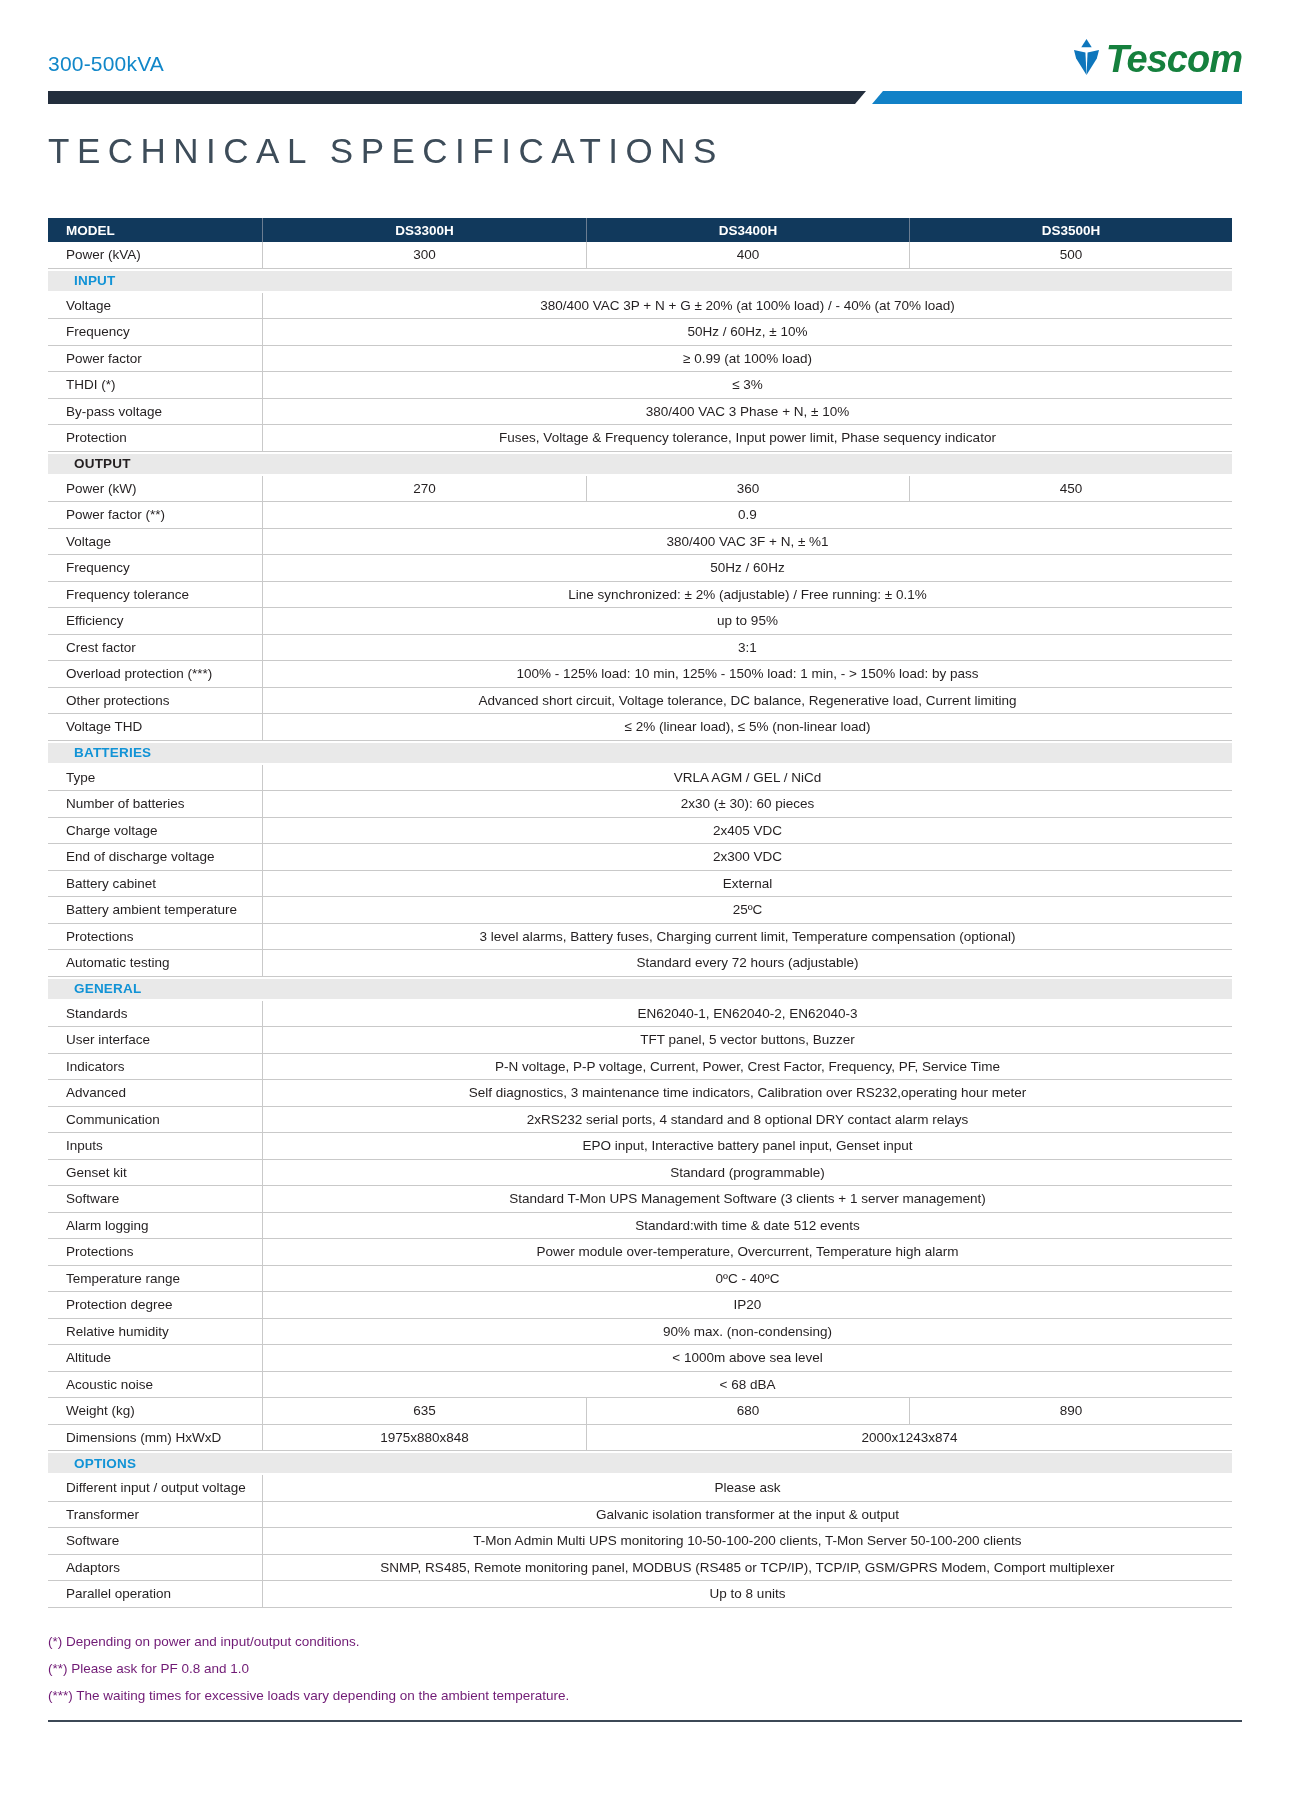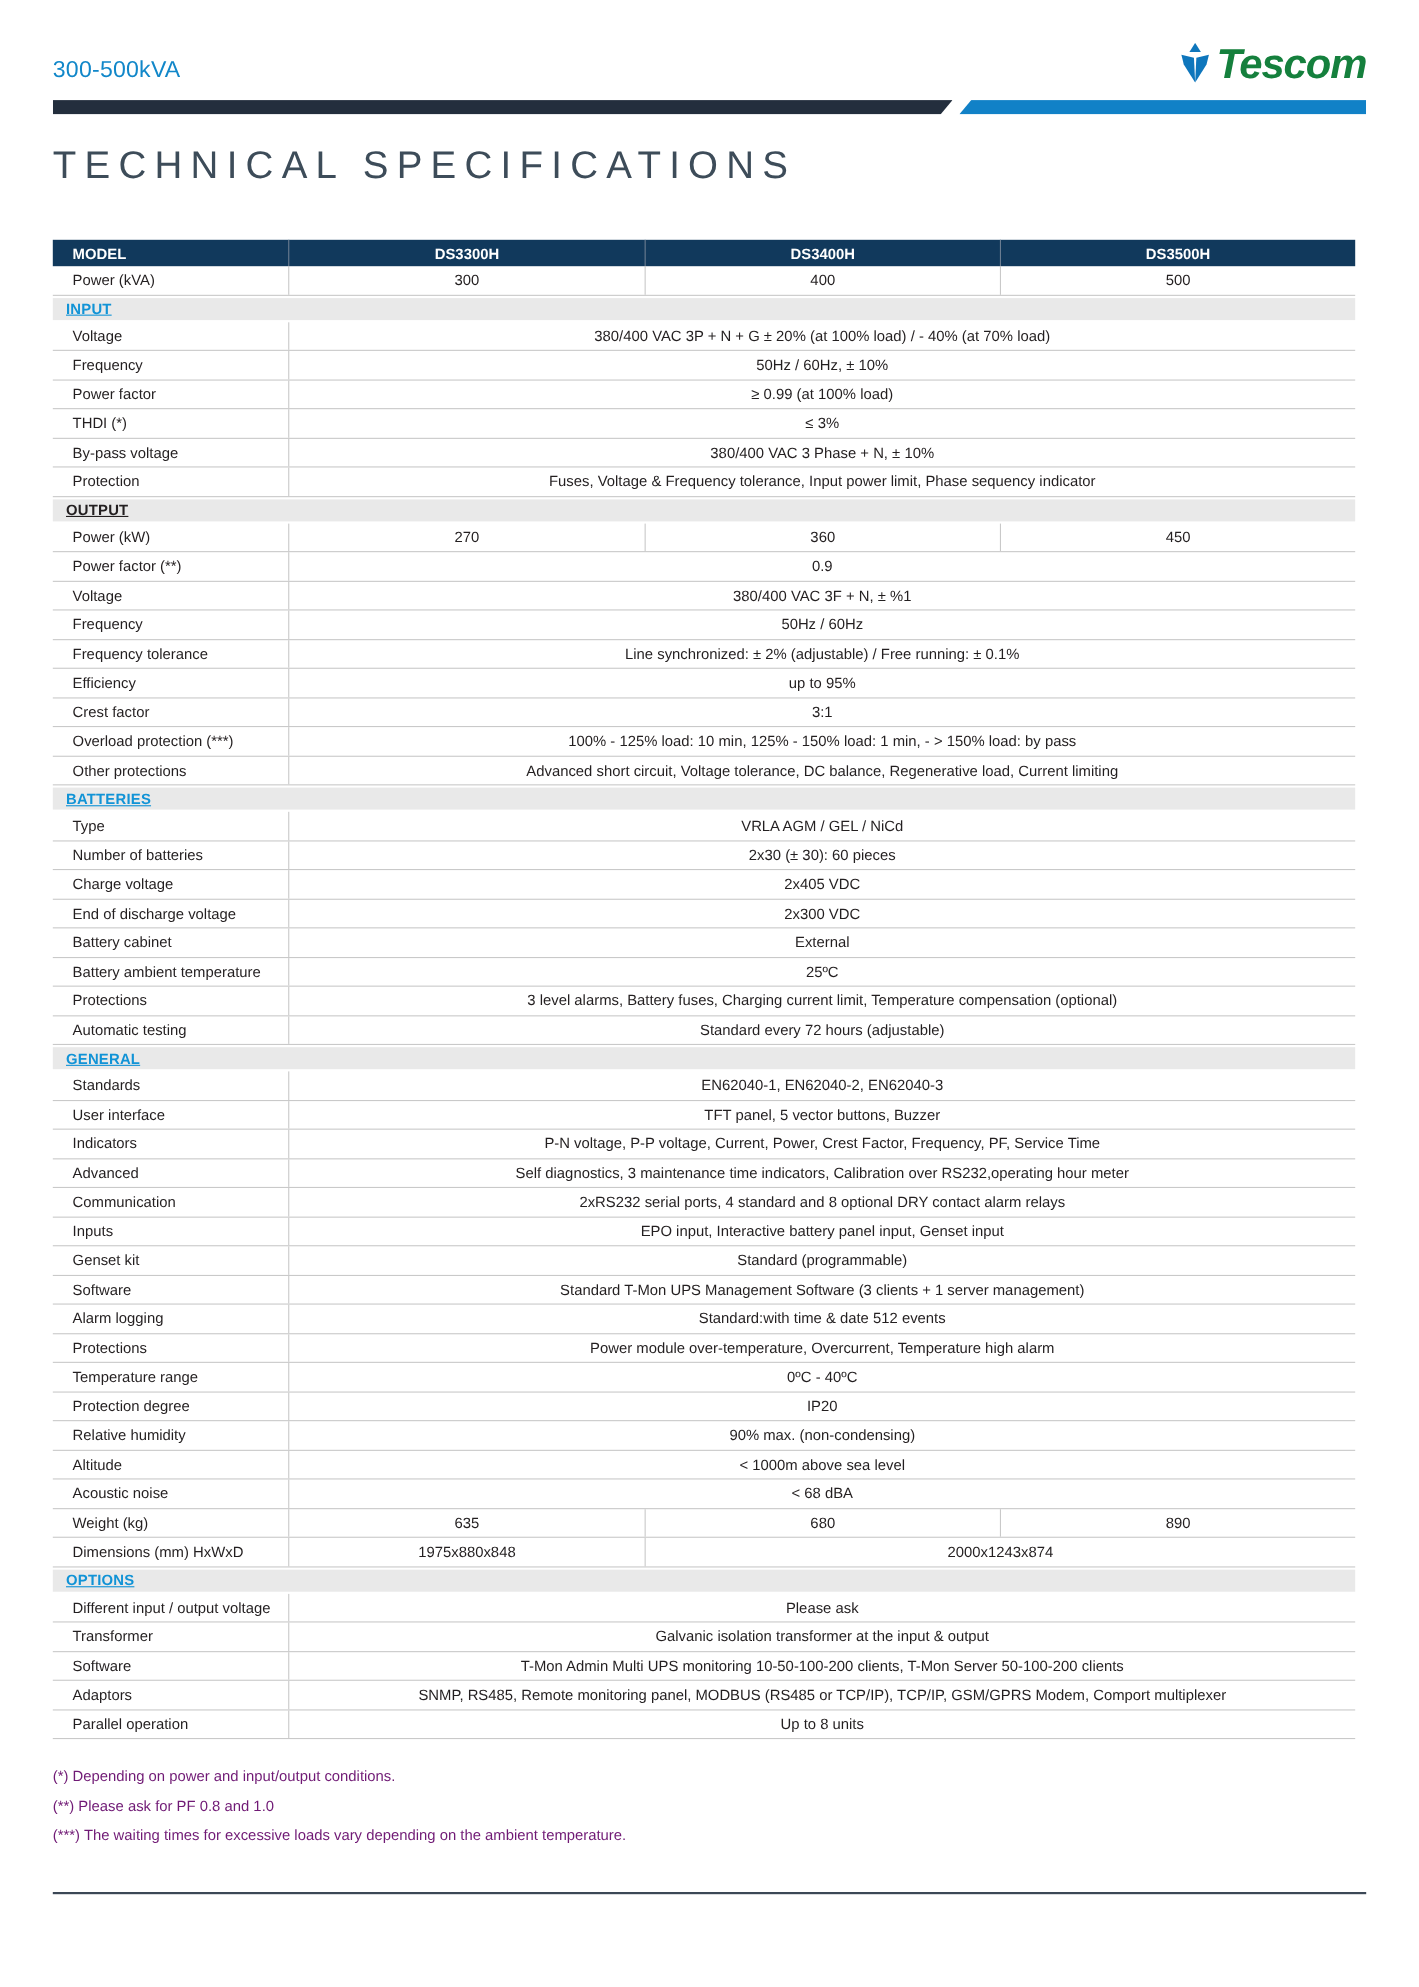--- a/index.html
+++ b/index.html
@@ -110,26 +110,25 @@
   .val.span2 { flex: 0 0 66.667%; }
   .val.span3 { flex: 0 0 100%; }
   .row.data { height: 26.5px; border-bottom: 1px solid #c9c9c9; }
   .row.section {
     height: 20px;
     background: #e9e9e9;
     align-items: center;
     margin: 2px 0;
   }
   .sec-label {
-    padding-left: 12px;
+    padding-left: 26px;
     font-size: 13.5px;
     font-weight: bold;
     color: #1193d6;
     letter-spacing: 0.2px;
-    text-decoration: underline;
   }
   .row.section.dark .sec-label { color: #231f20; }
 
   
   .footnotes { margin-top: 20px; }
   .footnote {
     font-size: 13.5px;
     line-height: 27px;
     color: #701a75;
   }
@@ -289,20 +288,26 @@
           <div class="vals">
             <div class="val span3">100% - 125% load: 10 min, 125% - 150% load: 1 min, - &gt; 150% load: by pass</div>
           </div>
         </div>
         <div class="row data">
           <div class="lbl">Other protections</div>
           <div class="vals">
             <div class="val span3">Advanced short circuit, Voltage tolerance, DC balance, Regenerative load, Current limiting</div>
           </div>
         </div>
+        <div class="row data">
+          <div class="lbl">Voltage THD</div>
+          <div class="vals">
+            <div class="val span3">≤ 2% (linear load),  ≤ 5% (non-linear load)</div>
+          </div>
+        </div>
         <div class="row section">
           <div class="sec-label">BATTERIES</div>
         </div>
         <div class="row data">
           <div class="lbl">Type</div>
           <div class="vals">
             <div class="val span3">VRLA AGM / GEL / NiCd</div>
           </div>
         </div>
         <div class="row data">

